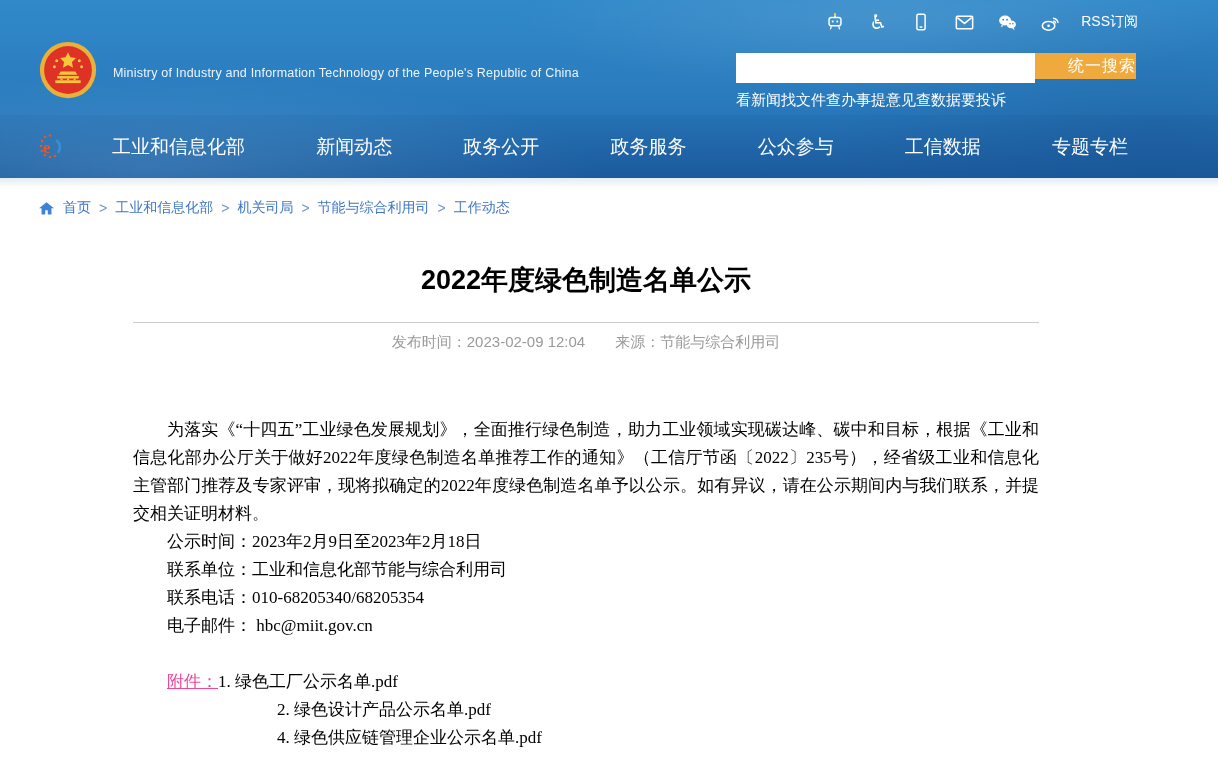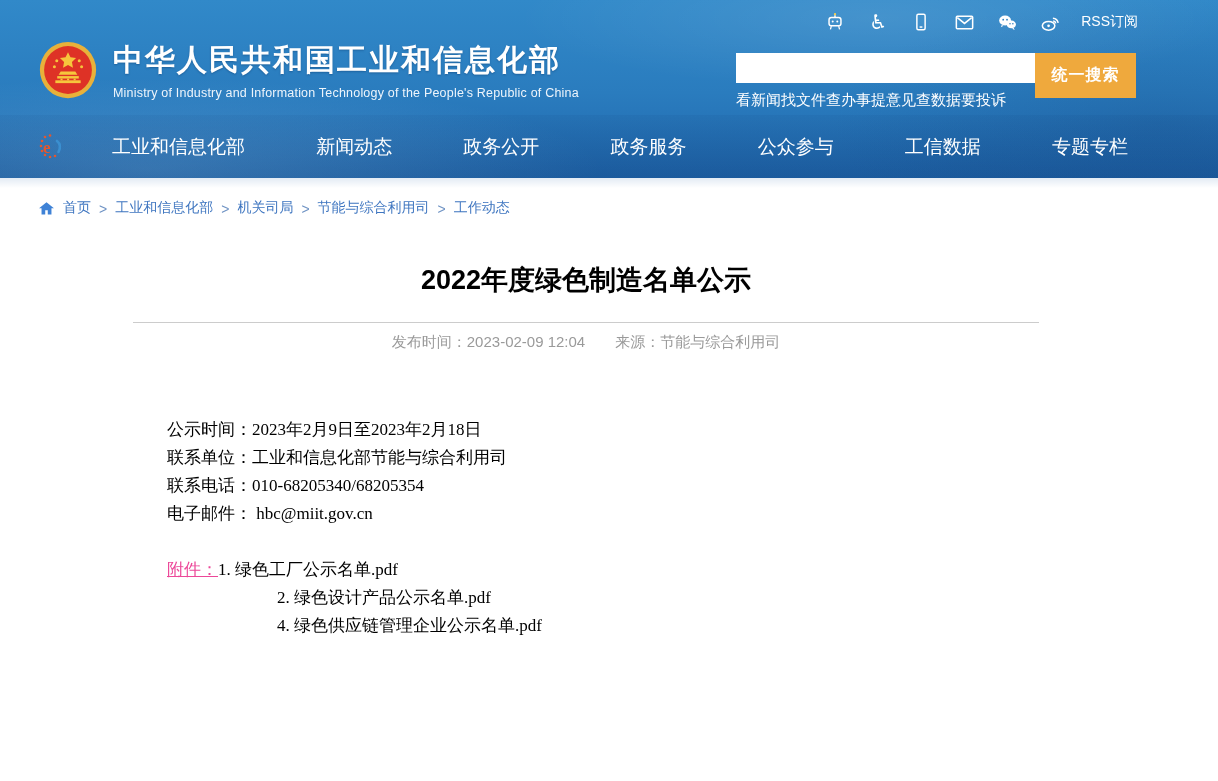--- a/index.html
+++ b/index.html
@@ -38,23 +38,23 @@
   }
   .site-subtitle { margin-top:5px; font-size:12.5px; color:#eef5fc; letter-spacing:0.2px; }
 
   .search-wrap { position:absolute; left:736px; top:53px; width:400px; }
   .search-bar { display:flex; height:30px; }
   .search-input {
     flex:1; height:30px; border:none; outline:none; padding:0 10px;
     font-size:14px; background:#fff; border-radius:0;
   }
   .search-btn {
-    width:101px; height:45px; border:none; cursor:pointer;
-    background:#efa93d; color:#fff; font-size:16px; font-weight:700;
-    font-family:inherit; letter-spacing:1px;
+    width:101px; height:26px; border:none; cursor:pointer;
+    background:#efa93d; color:#fff; font-size:16px; font-weight:400;
+    font-family:inherit; letter-spacing:1px;text-align:right;
   }
   .quick-links { display:flex; margin-top:8px; }
   .quick-link { font-size:15px; color:#fff; cursor:pointer; white-space:nowrap; }
 
   .nav {
     position:absolute; left:0; right:0; top:115px; height:63px;
     background:linear-gradient(180deg, rgba(8,40,92,0.06), rgba(8,40,92,0.20));
   }
   .nav-inner { display:flex; align-items:center; height:100%; padding-left:38px; padding-right:90px; }
   .nav-logo { width:26px; height:30px; flex:0 0 auto; cursor:pointer; }
@@ -161,21 +161,20 @@
       <circle cx="17.5" cy="28.5" r="1.6" fill="#f6c63c"></circle>
       <circle cx="46.5" cy="28.5" r="1.6" fill="#f6c63c"></circle>
       <path d="M22 37 h20 l-2.2-3.5 h-15.6 z" fill="#f6c63c"></path>
       <rect x="20.5" y="38.5" width="23" height="2.6" fill="#f6c63c"></rect>
       <rect x="18.5" y="43" width="27" height="3" fill="#f6c63c"></rect>
       <rect x="24" y="41.2" width="2.2" height="1.8" fill="#f6c63c"></rect>
       <rect x="31" y="41.2" width="2.2" height="1.8" fill="#f6c63c"></rect>
       <rect x="38" y="41.2" width="2.2" height="1.8" fill="#f6c63c"></rect>
     </svg>
     <div class="site-titles">
-      <div class="site-title">中华人民共和国工业和信息化部</div>
       <div class="site-subtitle">Ministry of Industry and Information Technology of the People's Republic of China</div>
     </div>
   </div>
 
   <div class="search-wrap">
     <div class="search-bar">
       <input class="search-input" type="text" placeholder="" style="">
       <button class="search-btn">统一搜索</button>
     </div>
     <div class="quick-links">
@@ -218,21 +217,21 @@
     </div>
   </div>
 </div>
 
 <div class="header-shadow"></div>
 
 <div class="breadcrumb">
   <svg class="home-icon" viewBox="0 0 24 24">
     <path d="M12 3 L22.5 11.5 H19 V20.5 H13.8 V14.5 H10.2 V20.5 H5 V11.5 H1.5 Z" fill="#3f82d6"></path>
   </svg>
-  <span style="display:flex;align-items:flex-end;">
+  <span style="display:flex;align-items:center;">
 
       <span class="crumb-sep"></span>
       <a class="crumb-link">首页</a>
 
       <span class="crumb-sep">&gt;</span>
       <a class="crumb-link">工业和信息化部</a>
 
       <span class="crumb-sep">&gt;</span>
       <a class="crumb-link">机关司局</a>
 
@@ -245,20 +244,21 @@
 </div>
 
 <div class="article">
   <h1 class="article-title">2022年度绿色制造名单公示</h1>
   <hr class="title-divider">
   <div class="article-meta">
     <span>发布时间：</span><span>2023-02-09 12:04</span><span class="meta-src">来源：</span><span>节能与综合利用司</span>
   </div>
 
   <div class="article-body">
+    <p class="body-par">为落实《“十四五”工业绿色发展规划》，全面推行绿色制造，助力工业领域实现碳达峰、碳中和目标，根据《工业和信息化部办公厅关于做好2022年度绿色制造名单推荐工作的通知》（工信厅节函〔2022〕235号），经省级工业和信息化主管部门推荐及专家评审，现将拟确定的2022年度绿色制造名单予以公示。如有异议，请在公示期间内与我们联系，并提交相关证明材料。</p>
 
     <div>
 
     <div class="info-line">公示时间：2023年2月9日至2023年2月18日</div>
         <div class="info-line">联系单位：工业和信息化部节能与综合利用司</div>
         <div class="info-line">联系电话：010-68205340/68205354</div>
         <div class="info-line">电子邮件：  hbc@miit.gov.cn</div>
       </div>
 
     <div class="attachments">

